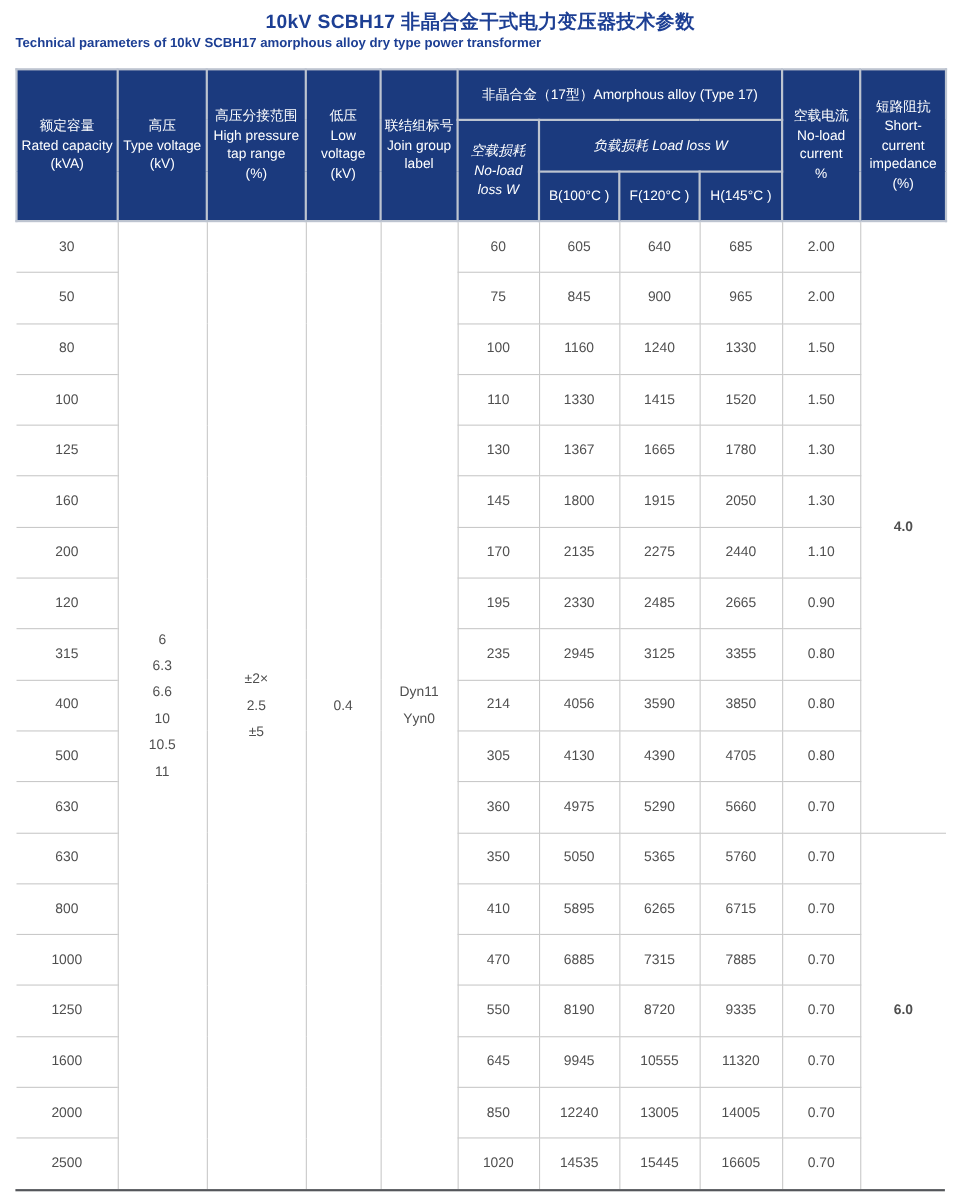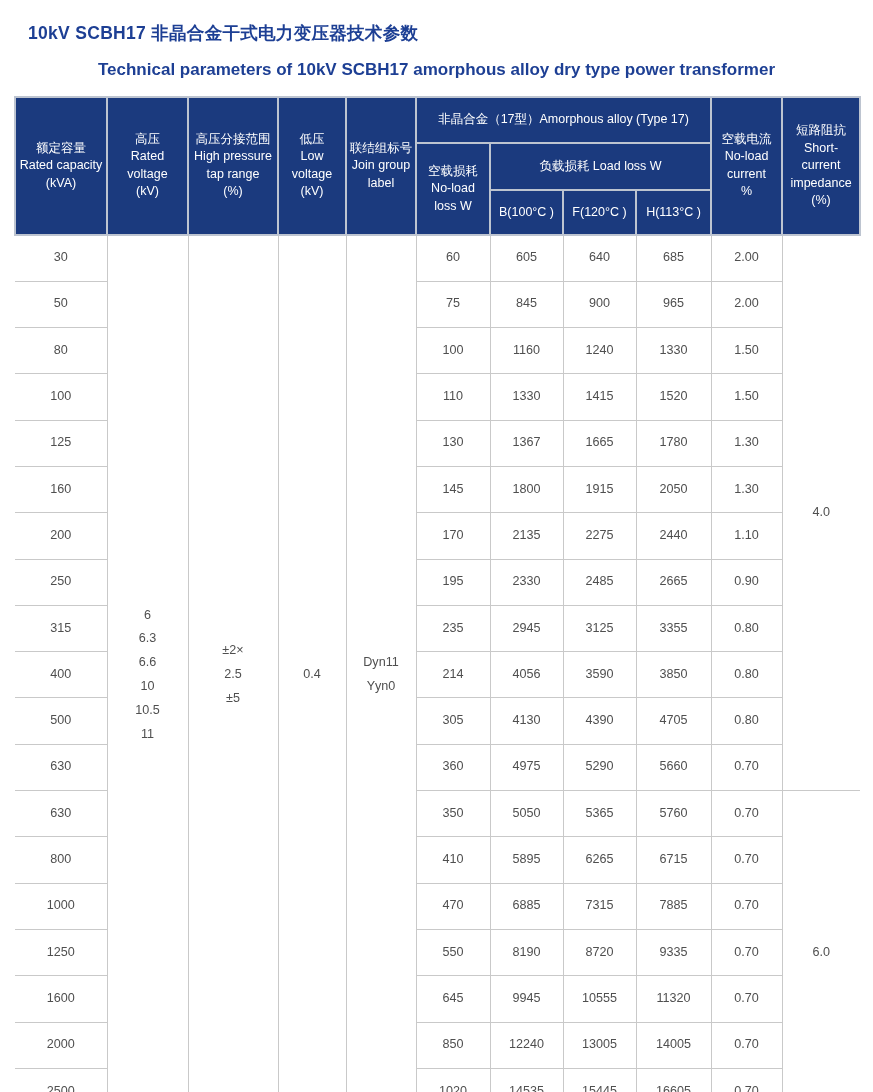--- a/index.html
+++ b/index.html
@@ -8,52 +8,51 @@
   }
   *{box-sizing:border-box;}
   html,body{margin:0;padding:0;}
   body{
     width:873px;height:1092px;background:#ffffff;
     font-family:"Liberation Sans","DejaVu Sans",sans-serif;
     color:var(--body_text);
   }
   .page{padding:9px 14px 0 14px;}
   .page-title{
-    margin:14px;font-size:17.5px;line-height:1.25;font-weight:bold;
-    color:var(--title_text);letter-spacing:0.3px;
+    margin:0;font-size:17.5px;line-height:1.25;font-weight:bold;
+    color:var(--title_text);letter-spacing:0.3px;text-align:center;
   }
   .page-subtitle{
-    margin:1px 0 0 0;font-size:17px;line-height:1.3;font-weight:bold;
+    margin:1px 0 0 0;font-size:12px;line-height:1.3;font-weight:bold;
     color:var(--title_text);
-    text-align:center;
   }
   table.spec{
     margin-top:15px;border-collapse:collapse;table-layout:fixed;width:845px;
   }
   thead th{
     background:var(--header_bg);color:var(--header_text);
     border:2px solid var(--header_gap);
     font-weight:normal;font-size:12.5px;line-height:1.4;
     text-align:center;vertical-align:middle;
     white-space:pre-line;padding:2px 1px;
   }
   thead tr.h-row-1{height:46px;}
-  thead tr.h-row-2{height:47px;}
+  thead tr.h-row-2{height:47px;font-style:italic;}
   thead tr.h-row-3{height:45px;}
   tbody td{
     border:1px solid var(--grid_line);
     height:46.3px;text-align:center;vertical-align:middle;
     font-size:12.6px;color:var(--body_text);
     white-space:pre-line;line-height:1.9;padding:0 2px;
     background:#ffffff;
   }
   tbody tr:first-child td{border-top:none;}
   tbody tr:last-child td{border-bottom:none;}
   tbody td.first-col{border-left:none;}
-  tbody td.last-col{border-right:none;}
+  tbody td.last-col{border-right:none;font-weight:bold;}
   tbody td.no-bottom{border-bottom:none;}
   .bottom-bar{width:845px;height:2px;background:var(--bottom_bar);}
 </style>
 </head>
 <body>
 
 <div class="page">
   <h1 class="page-title">10kV  SCBH17  非晶合金干式电力变压器技术参数</h1>
   <p class="page-subtitle">Technical parameters of 10kV SCBH17 amorphous alloy dry type power transformer</p>
 
@@ -70,21 +69,21 @@
         <col style="width:75px">
       <col style="width:71px">
         <col style="width:78px">
     </colgroup>
     <thead>
       <tr class="h-row-1">
         <th rowspan="3">额定容量
 Rated capacity
 (kVA)</th>
         <th rowspan="3">高压
-Rated voltage
+Type voltage
 (kV)</th>
         <th rowspan="3">高压分接范围
 High pressure
 tap range
 (%)</th>
         <th rowspan="3">低压
 Low
 voltage
 (kV)</th>
         <th rowspan="3">联结组标号
@@ -103,21 +102,21 @@
       </tr>
       <tr class="h-row-2">
         <th rowspan="2">空载损耗
 No-load
 loss W</th>
         <th colspan="3">负载损耗 Load loss W</th>
       </tr>
       <tr class="h-row-3">
         <th>B(100°C )</th>
         <th>F(120°C )</th>
-        <th>H(113°C )</th>
+        <th>H(145°C )</th>
       </tr>
     </thead>
     <tbody>
         <tr>
           <td class="first-col">30</td>
           <td rowspan="19" class="no-bottom">6
 6.3
 6.6
 10
 10.5
@@ -177,21 +176,21 @@
         </tr>
         <tr>
           <td class="first-col">200</td>
           <td>170</td>
           <td>2135</td>
           <td>2275</td>
           <td>2440</td>
           <td>1.10</td>
         </tr>
         <tr>
-          <td class="first-col">250</td>
+          <td class="first-col">120</td>
           <td>195</td>
           <td>2330</td>
           <td>2485</td>
           <td>2665</td>
           <td>0.90</td>
         </tr>
         <tr>
           <td class="first-col">315</td>
           <td>235</td>
           <td>2945</td>

